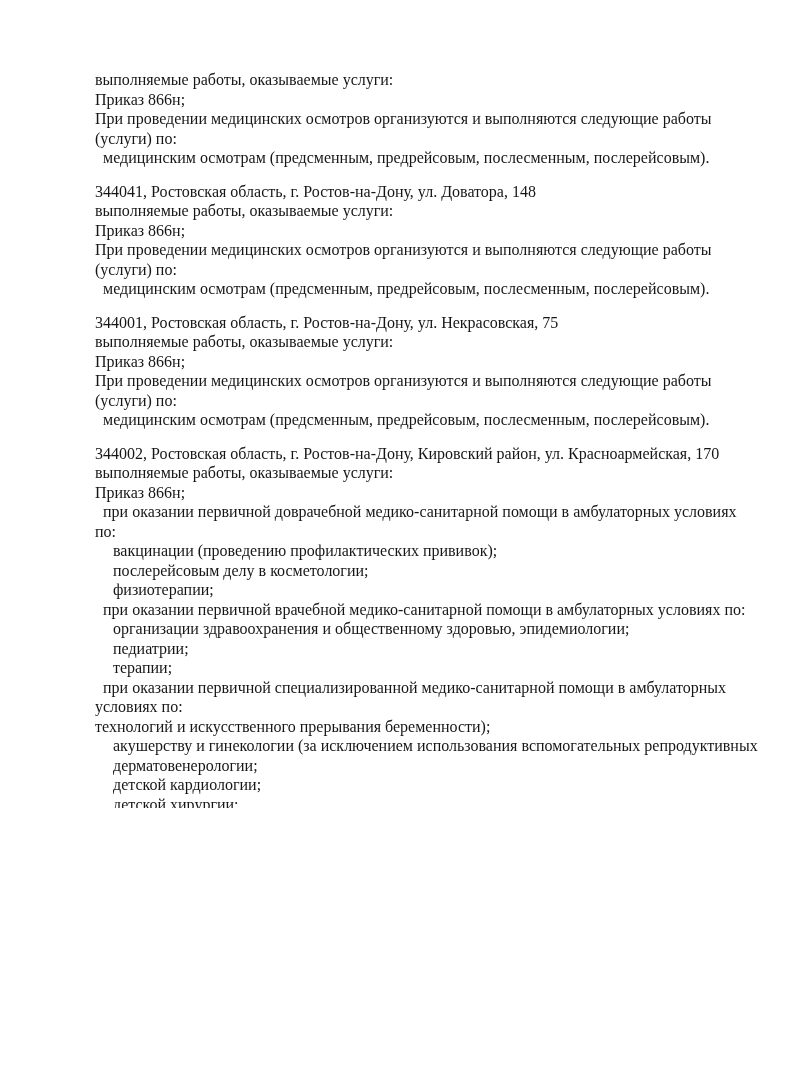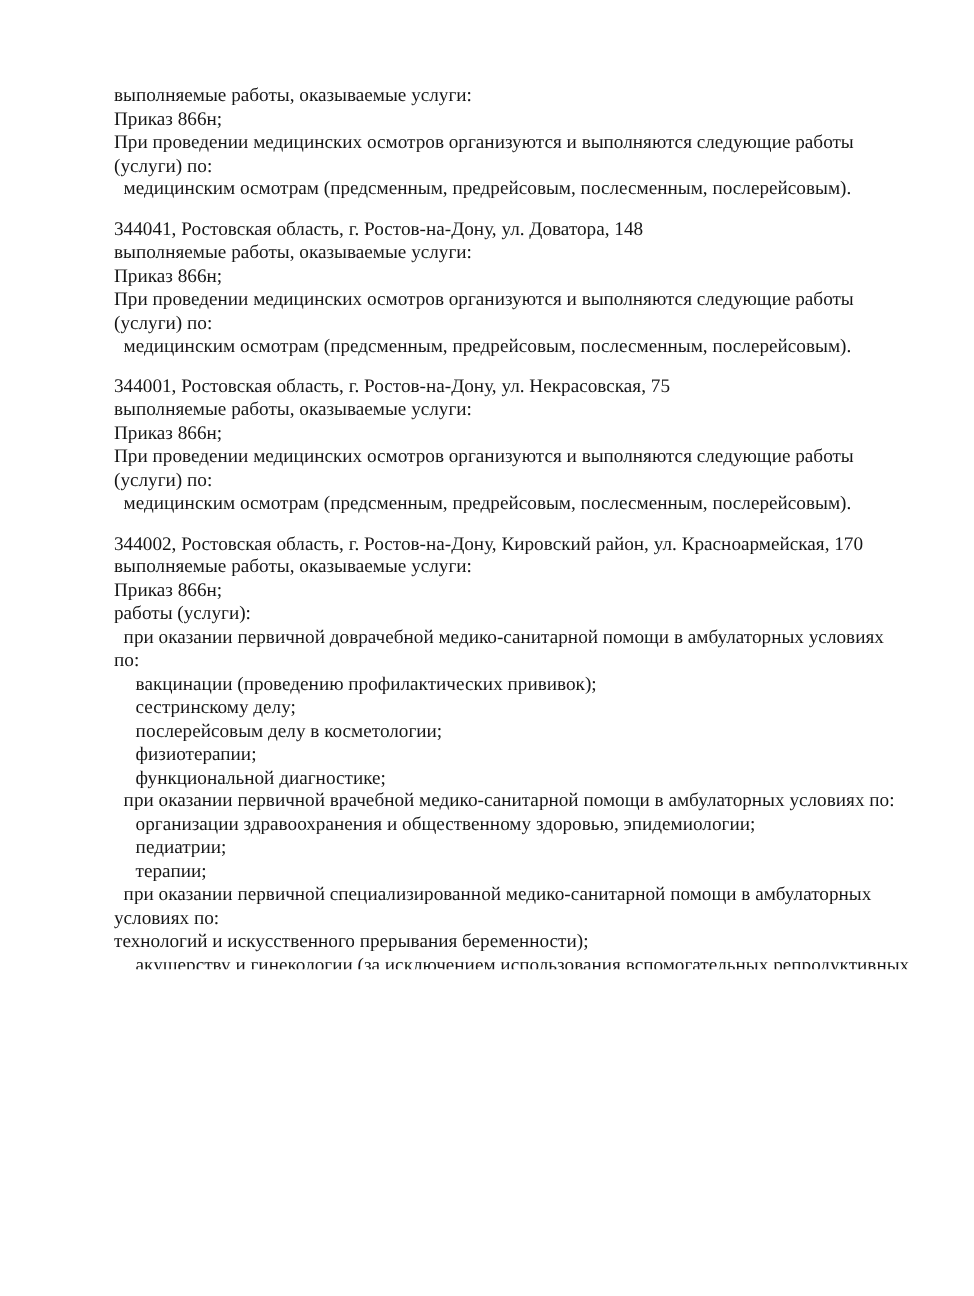--- a/index.html
+++ b/index.html
@@ -58,28 +58,25 @@
         <div class="line ind0">выполняемые работы, оказываемые услуги:</div>
         <div class="line ind0">Приказ 866н;</div>
         <div class="line ind0">При проведении медицинских осмотров организуются и выполняются следующие работы</div>
         <div class="line ind0">(услуги) по:</div>
         <div class="line ind1">медицинским осмотрам (предсменным, предрейсовым, послесменным, послерейсовым).</div>
       </div>
       <div class="section">
         <div class="line ind0">344002, Ростовская область, г. Ростов-на-Дону, Кировский район, ул. Красноармейская, 170</div>
         <div class="line ind0">выполняемые работы, оказываемые услуги:</div>
         <div class="line ind0">Приказ 866н;</div>
-        <div class="line ind0">работы (услуги):</div>
         <div class="line ind1">при оказании первичной доврачебной медико-санитарной помощи в амбулаторных условиях</div>
         <div class="line ind0">по:</div>
         <div class="line ind2">вакцинации (проведению профилактических прививок);</div>
-        <div class="line ind2">сестринскому делу;</div>
         <div class="line ind2">послерейсовым делу в косметологии;</div>
         <div class="line ind2">физиотерапии;</div>
-        <div class="line ind2">функциональной диагностике;</div>
         <div class="line ind1">при оказании первичной врачебной медико-санитарной помощи в амбулаторных условиях по:</div>
         <div class="line ind2">организации здравоохранения и общественному здоровью, эпидемиологии;</div>
         <div class="line ind2">педиатрии;</div>
         <div class="line ind2">терапии;</div>
         <div class="line ind1">при оказании первичной специализированной медико-санитарной помощи в амбулаторных</div>
         <div class="line ind0">условиях по:</div>
         <div class="line ind0">технологий и искусственного прерывания беременности);</div>
         <div class="line ind2">акушерству и гинекологии (за исключением использования вспомогательных репродуктивных</div>
         <div class="line ind2">дерматовенерологии;</div>
         <div class="line ind2">детской кардиологии;</div>

